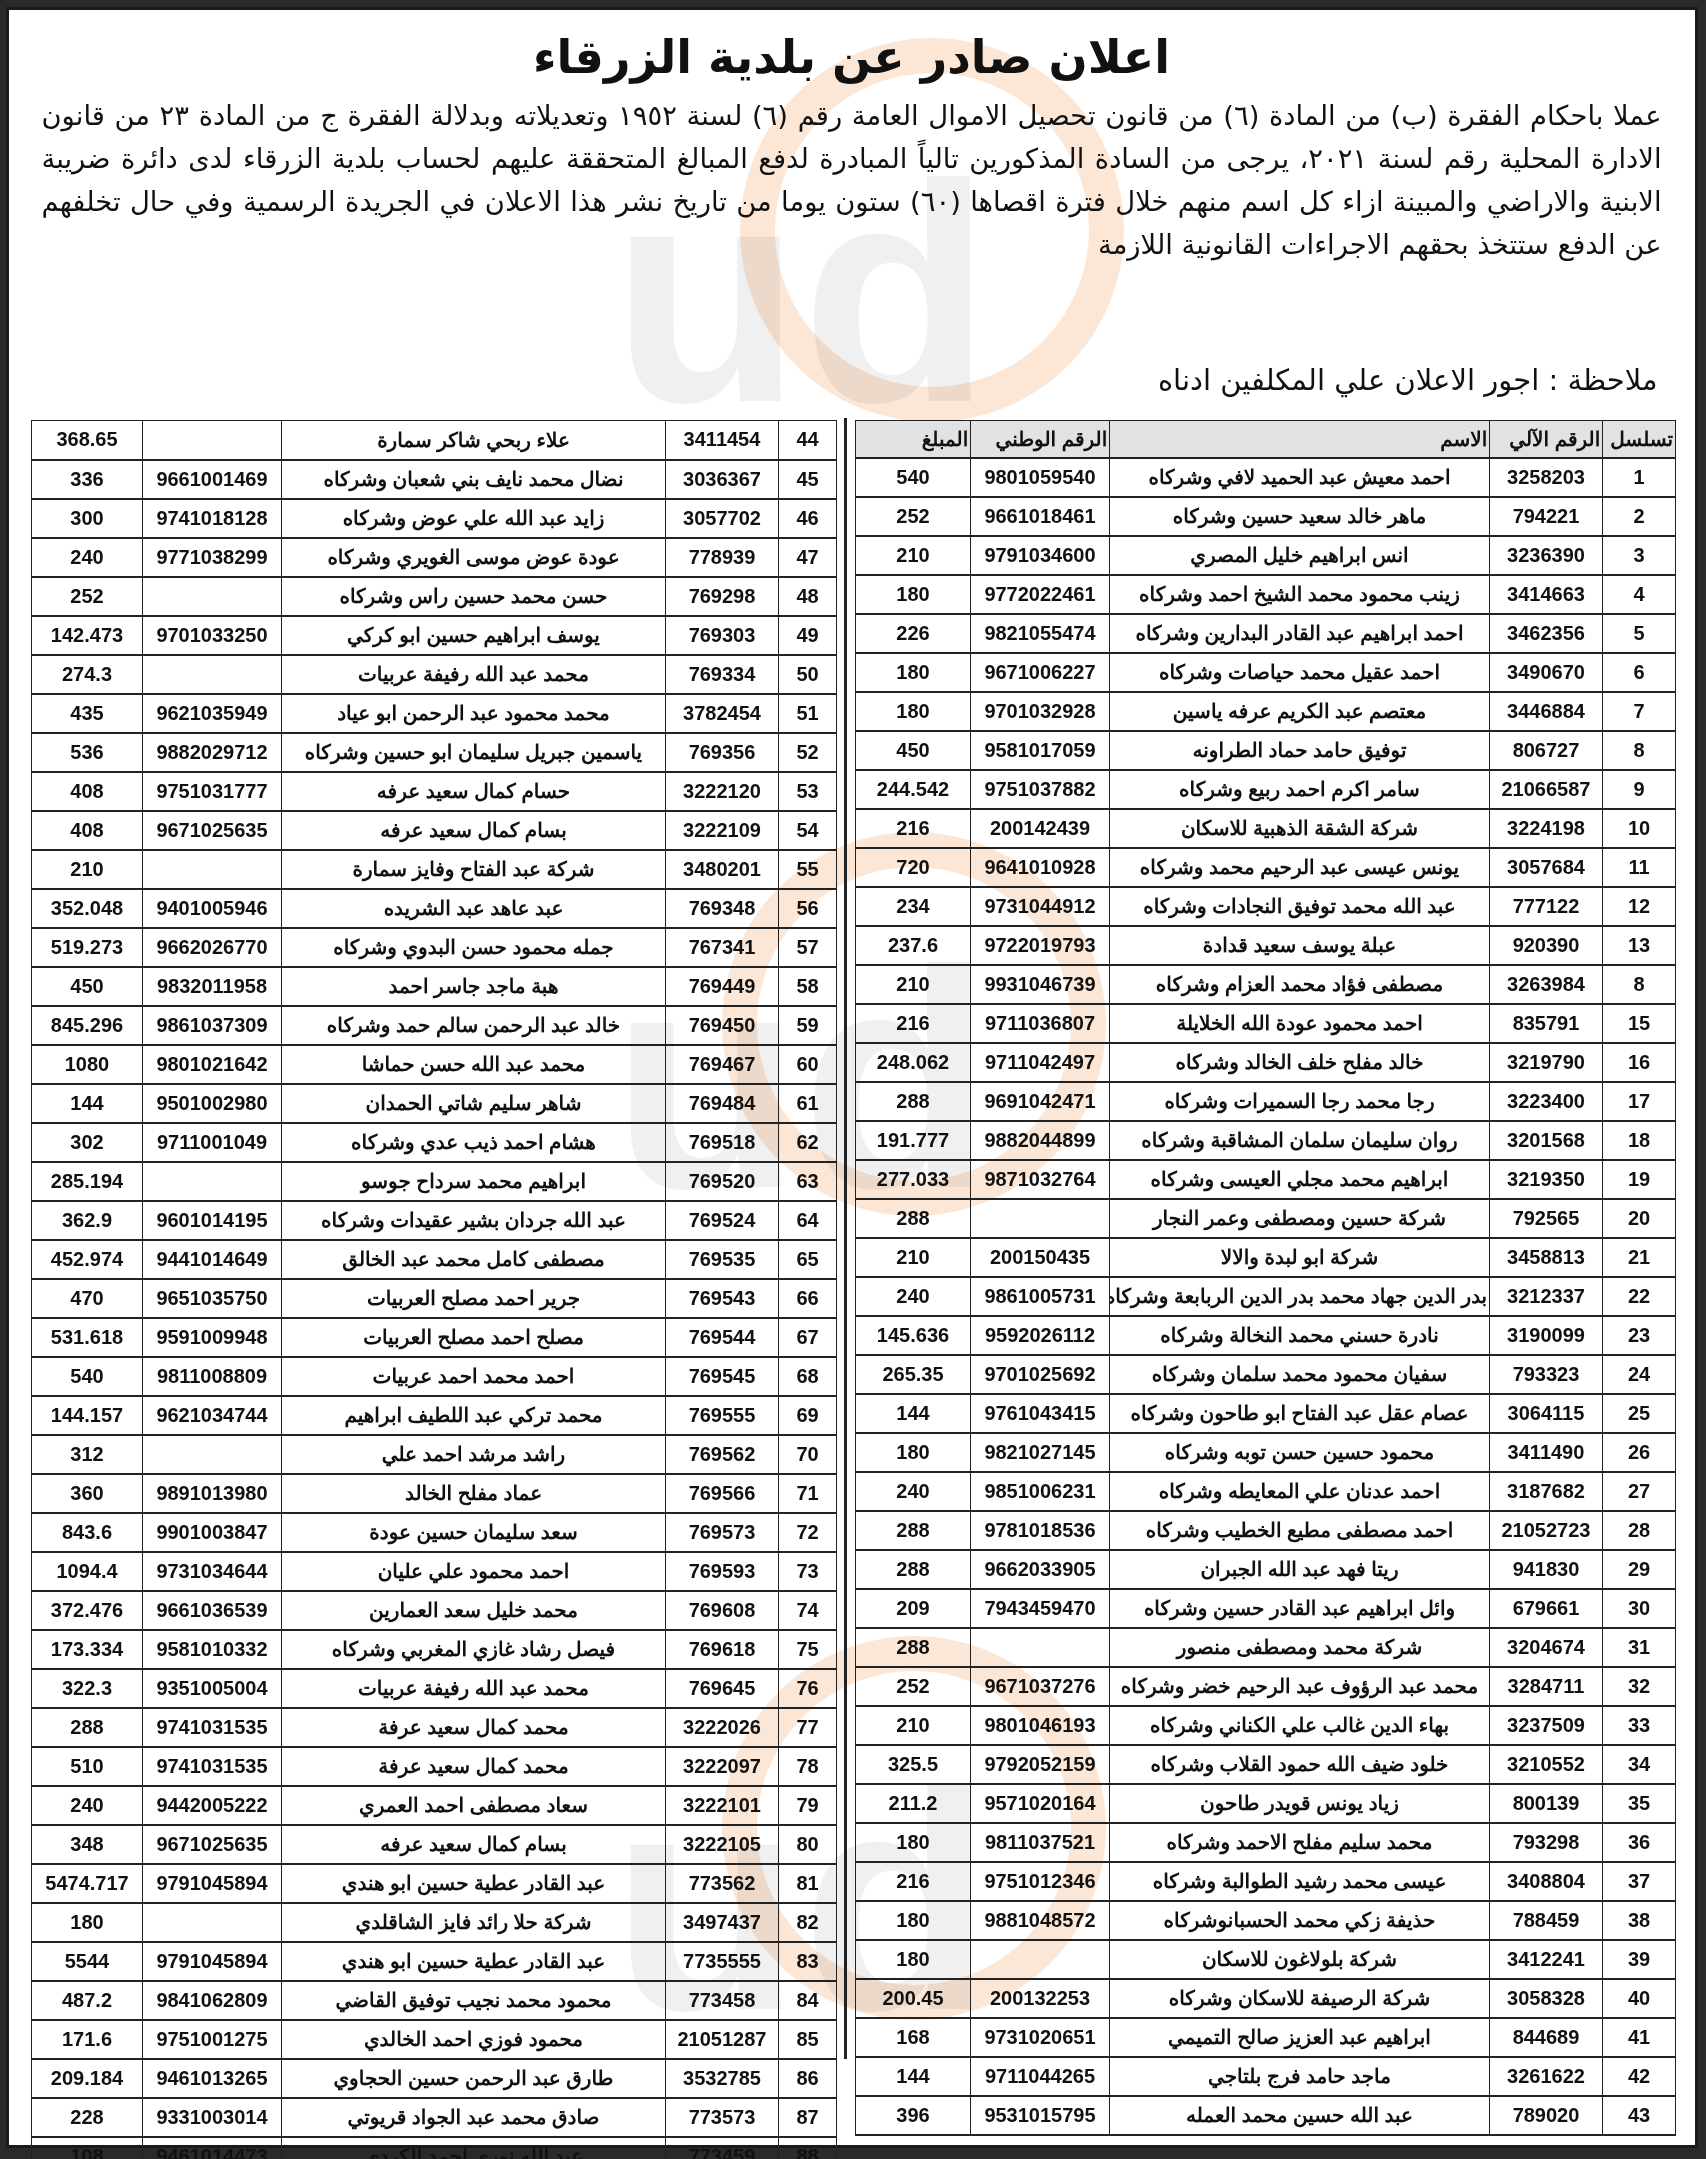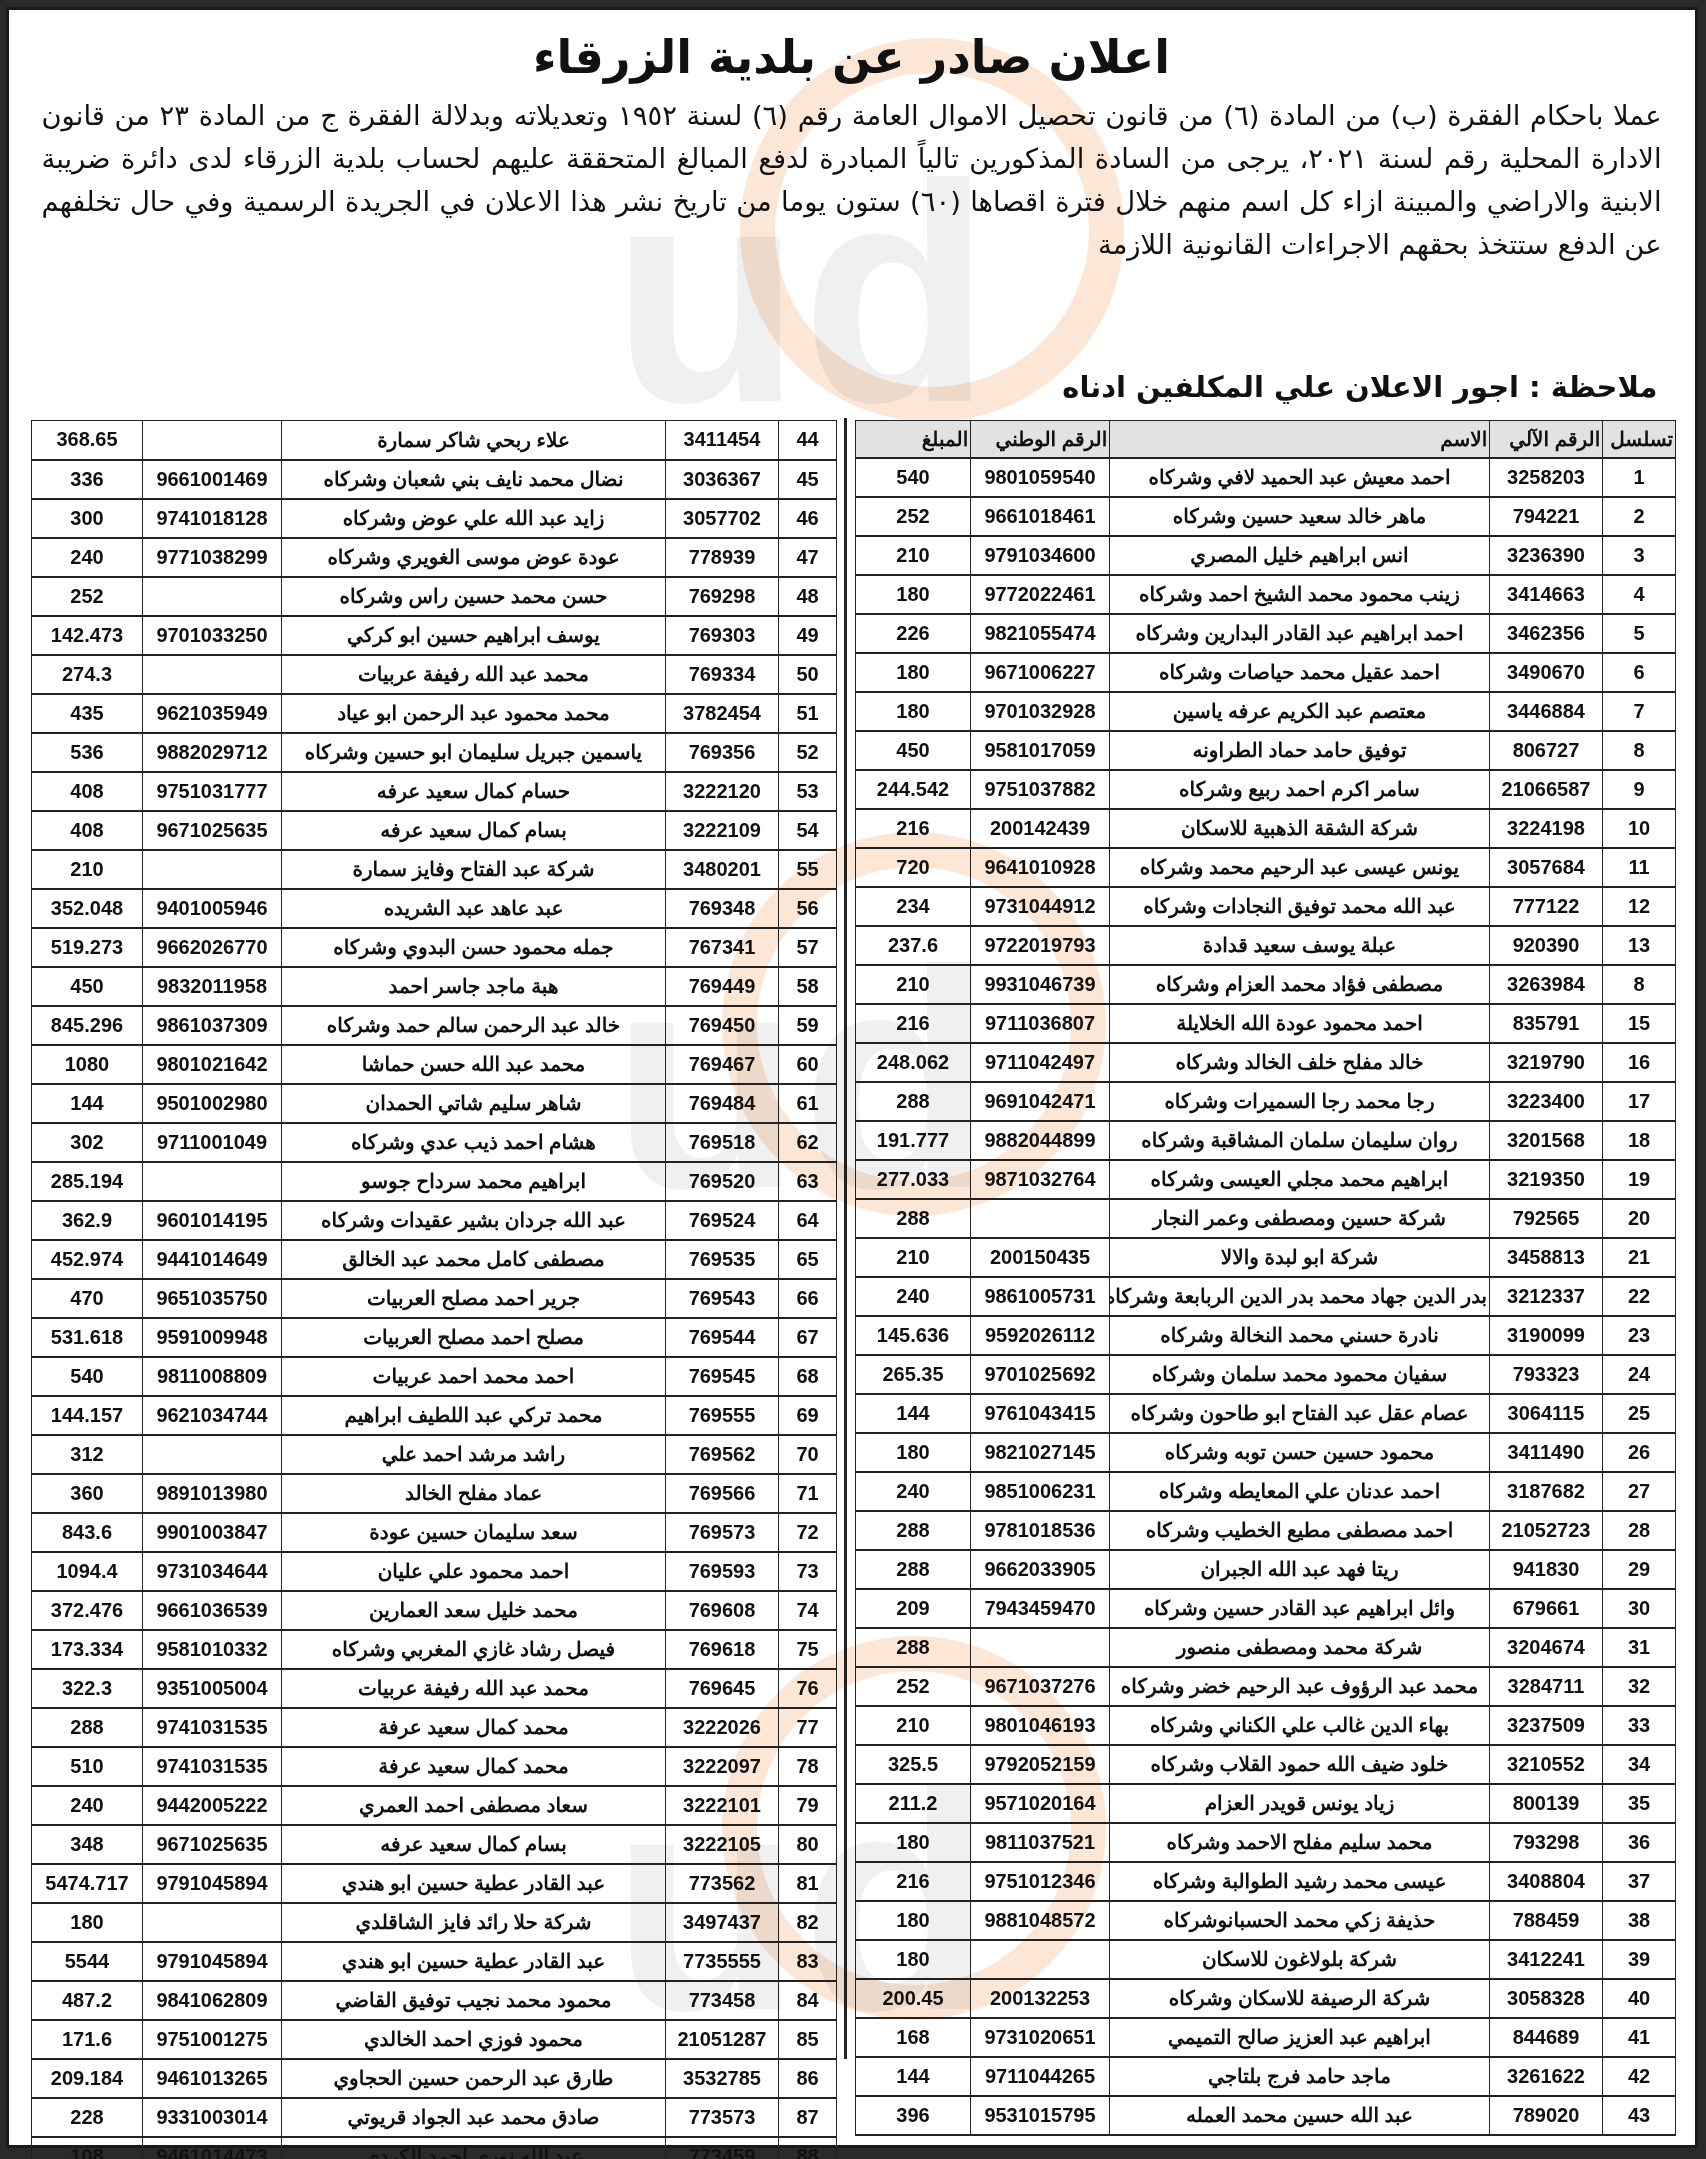--- a/index.html
+++ b/index.html
@@ -25,21 +25,21 @@
     position: absolute; left: 33px; right: 33px; top: 84px;
     direction: rtl; text-align: justify; text-align-last: right;
     font-size: 27.4px; font-weight: normal; line-height: 43px;
   }
   .signature {
     position: absolute; left: 37px; top: 285px; direction: rtl; text-align: right;
     font-size: 25.6px; font-weight: bold; line-height: 31px; width: 256px;
   }
   .note {
     position: absolute; right: 37px; top: 353px; direction: rtl;
-    font-size: 29px; font-weight: bold; margin-top: 7px;
+    font-size: 29px; font-weight: normal;
   }
 
   table.grid {
     position: absolute; border-collapse: collapse; direction: rtl;
     font-family: "Liberation Sans", sans-serif; font-size: 20px; font-weight: bold;
     table-layout: fixed;
   }
   table.grid td, table.grid th {
     border: 1.8px solid #222; height: 39px; text-align: center; white-space: nowrap; overflow: hidden;
     padding: 0 1.8px;
@@ -326,21 +326,21 @@
       <tr>
         <td>34</td>
         <td>3210552</td>
         <td>خلود ضيف الله حمود القلاب وشركاه</td>
         <td>9792052159</td>
         <td>325.5</td>
       </tr>
       <tr>
         <td>35</td>
         <td>800139</td>
-        <td>زياد يونس قويدر العزام</td>
+        <td>زياد يونس قويدر طاحون</td>
         <td>9571020164</td>
         <td>211.2</td>
       </tr>
       <tr>
         <td>36</td>
         <td>793298</td>
         <td>محمد سليم مفلح الاحمد وشركاه</td>
         <td>9811037521</td>
         <td>180</td>
       </tr>

